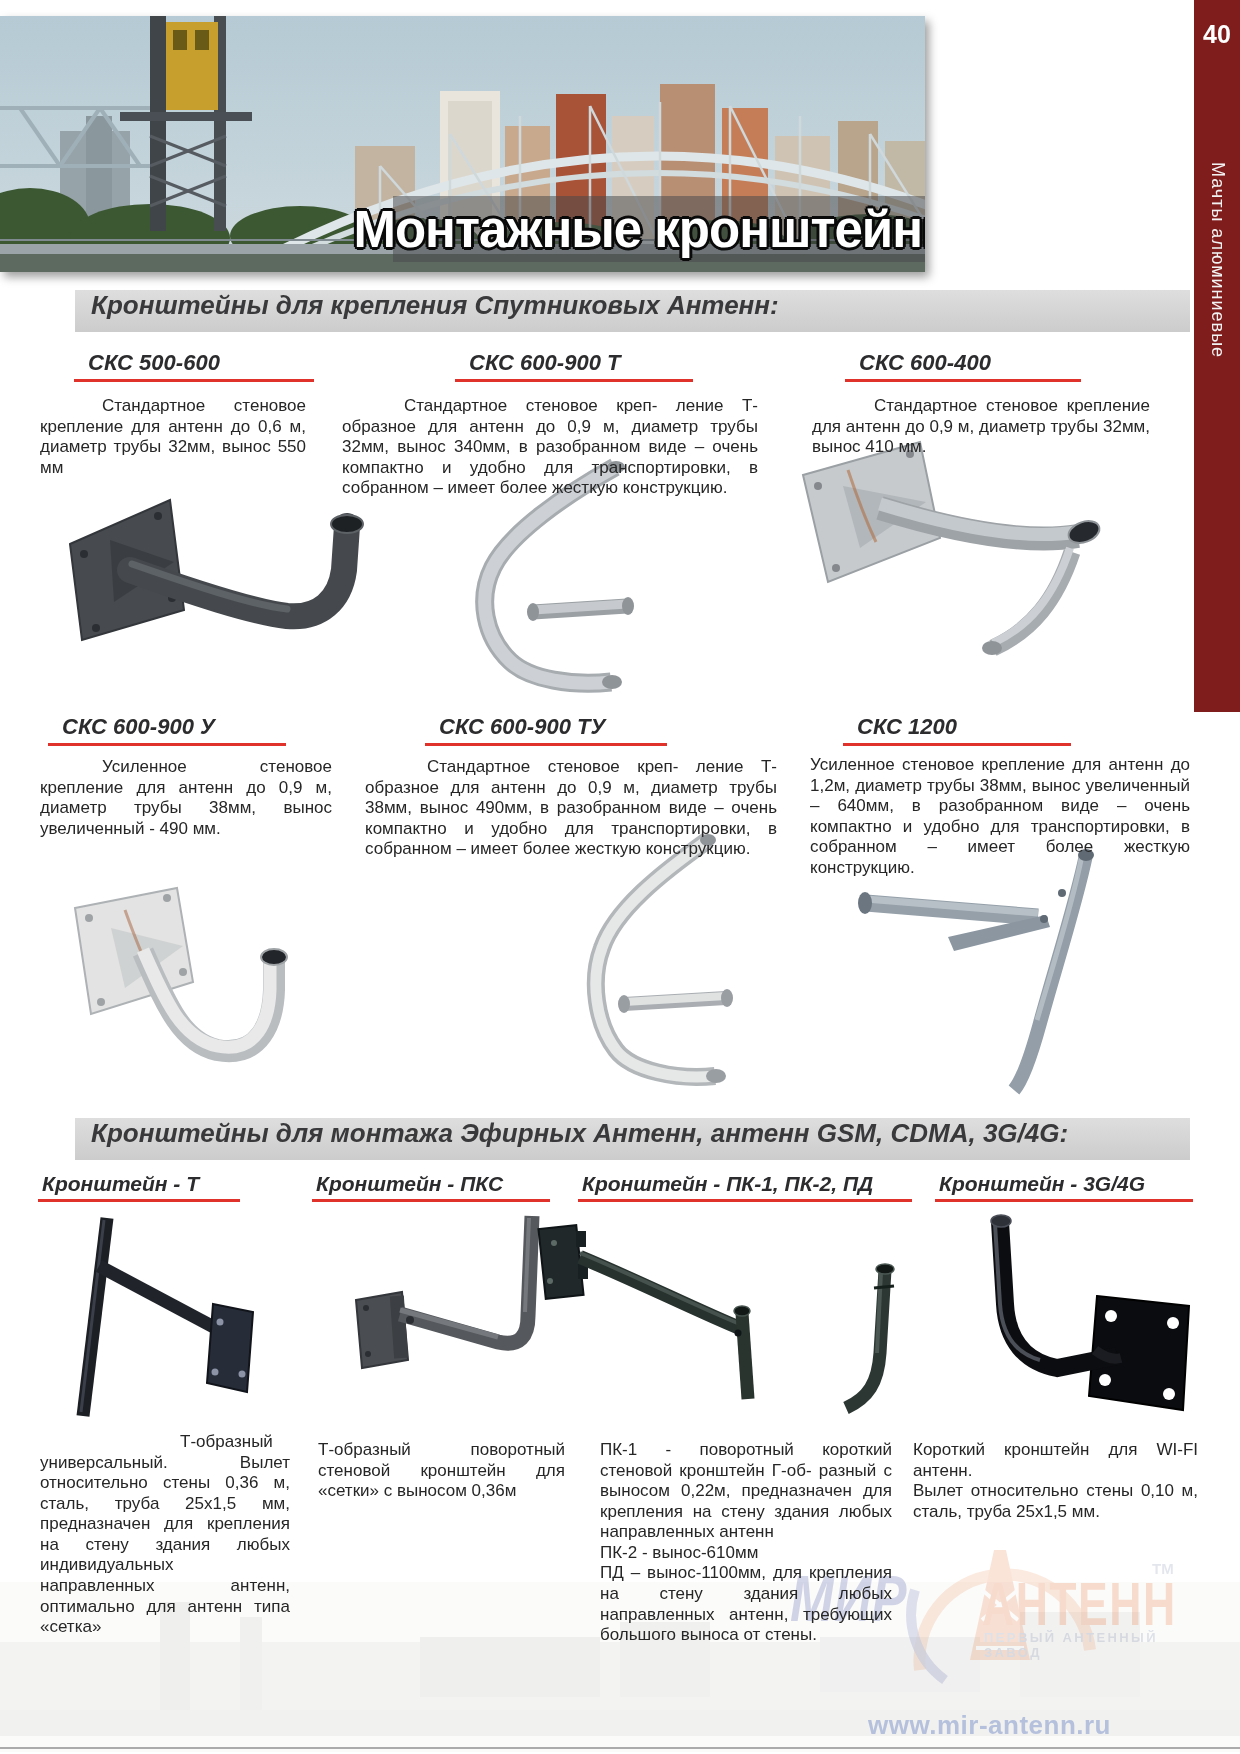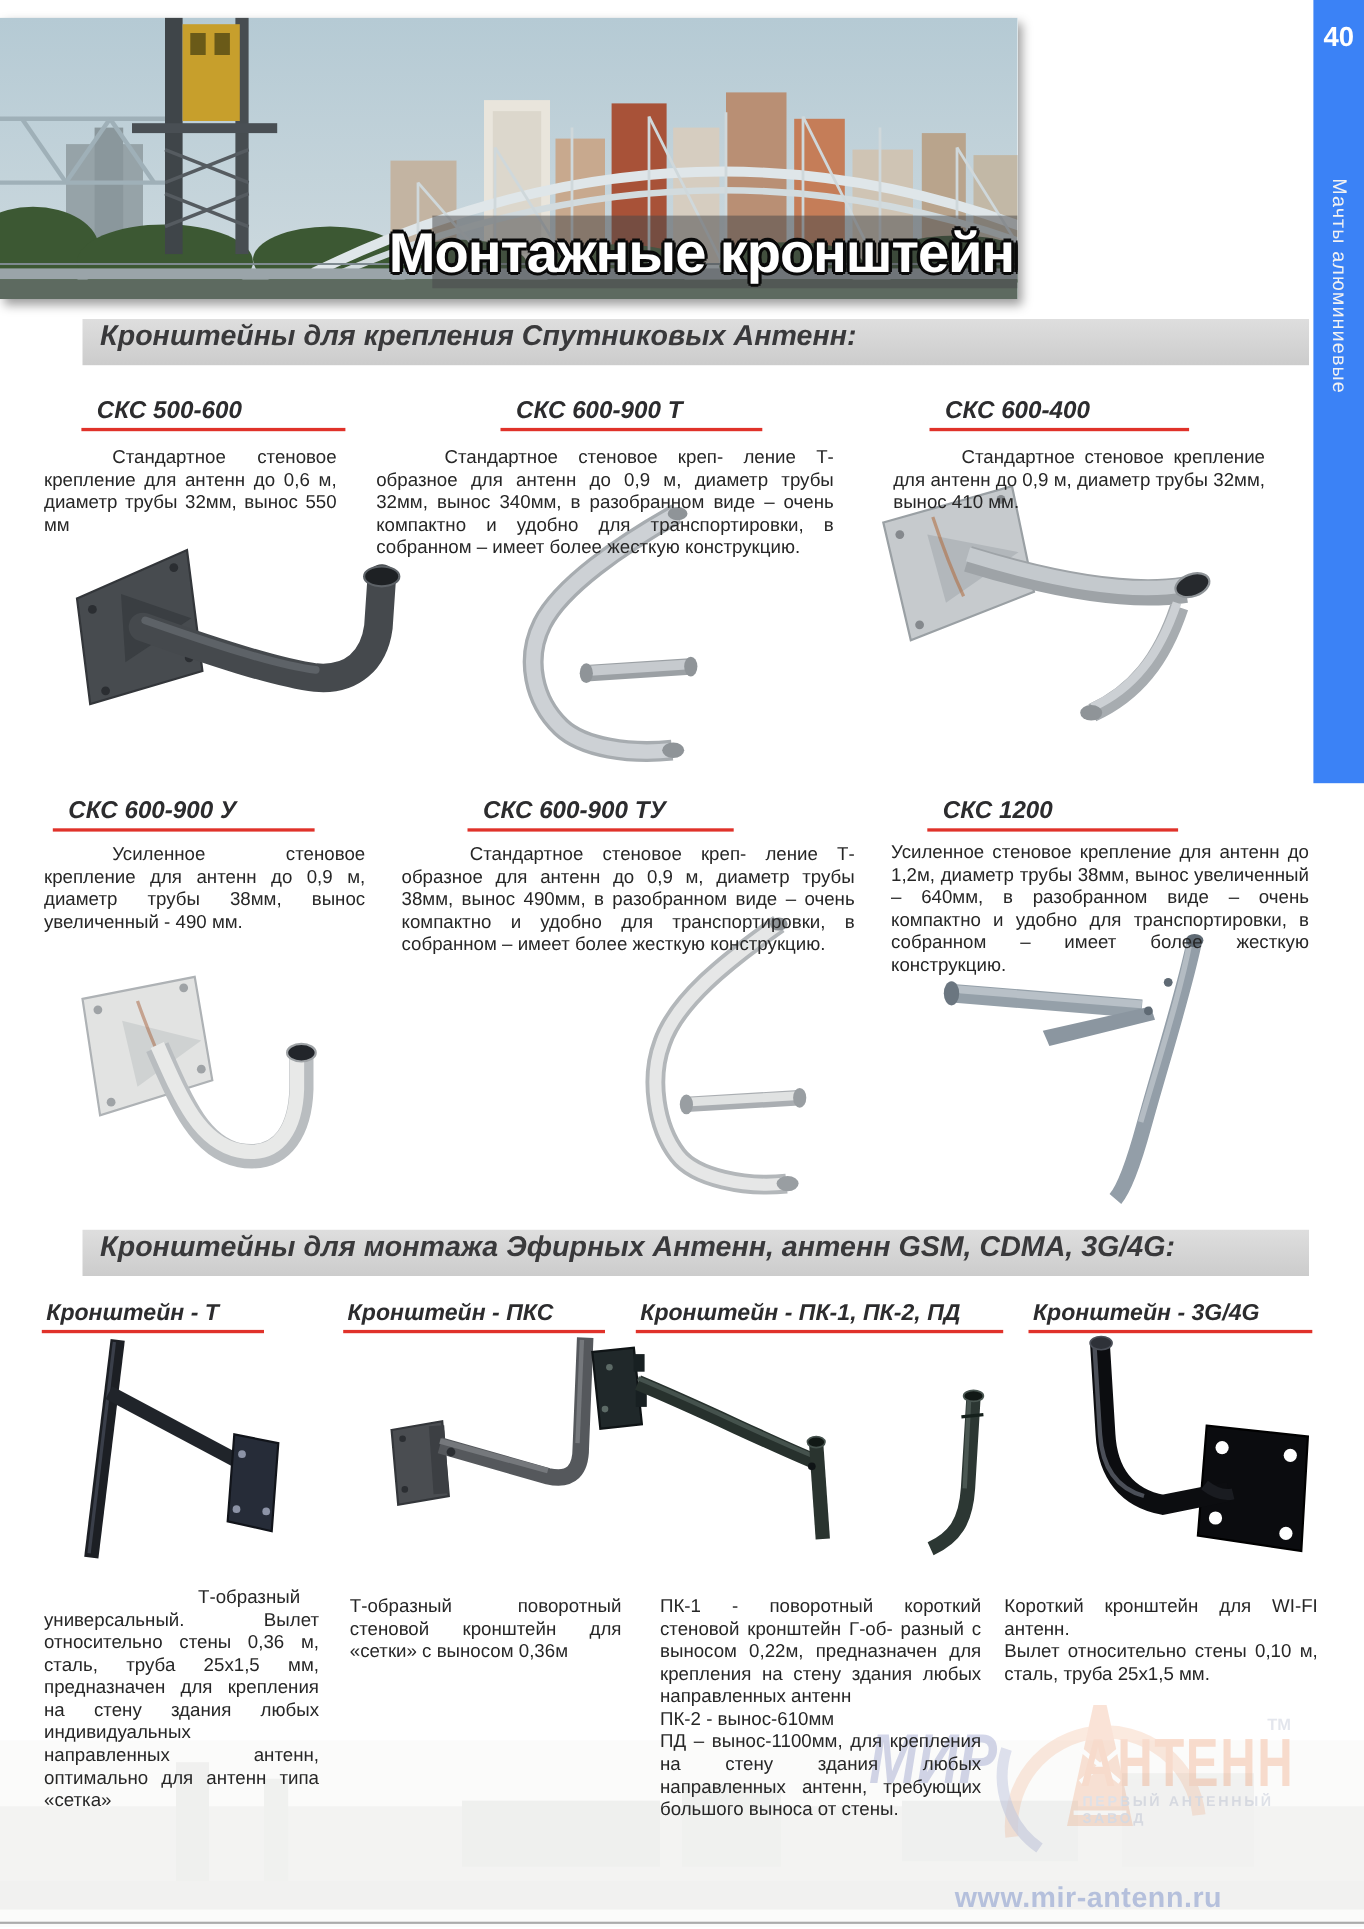--- a/index.html
+++ b/index.html
@@ -9,40 +9,40 @@
   
   #banner{left:0;top:0;width:925px;height:256px;overflow:hidden;
           box-shadow:4px 5px 9px rgba(0,0,0,.38);margin-top:16px;}
   #banner svg{display:block;}
   #title-band{position:absolute;left:393px;top:180px;right:0;height:66px;
               background:rgba(72,72,74,.52);display:flex;align-items:center;justify-content:center;}
   #title-band span{font-size:51px;font-weight:bold;color:#fff;letter-spacing:-1px;white-space:nowrap;
     text-shadow:-3px 0 0 #0a0a0a,3px 0 0 #0a0a0a,0 -3px 0 #0a0a0a,0 3px 0 #0a0a0a,
                 -2px -2px 0 #0a0a0a,2px 2px 0 #0a0a0a,2px -2px 0 #0a0a0a,-2px 2px 0 #0a0a0a;}
   
-  #sidebar{left:1194px;top:0;width:46px;height:712px;background:#3b82f6;}
+  #sidebar{left:1194px;top:0;width:46px;height:712px;background:#7f1d1d;}
   #pagenum{position:absolute;top:20px;left:0;width:46px;text-align:center;
            color:#fff;font-size:25px;font-weight:bold;}
   #sidelabel{position:absolute;top:162px;left:50%;transform:translateX(-50%);
              writing-mode:vertical-rl;color:#f2f2f2;font-size:18px;letter-spacing:1px;}
   
   .band{left:75px;width:1115px;height:42px;background:linear-gradient(#dedede,#cccccc);
         display:flex;align-items:flex-start;}
   .band span{font-size:26px;font-weight:bold;font-style:italic;color:#39393b;padding-left:16px;white-space:nowrap;}
   
   .ptitle{font-size:22px;font-weight:bold;font-style:italic;color:#2c2c2e;white-space:nowrap;padding-left:14px;}
   .pline{height:3px;background:#e0322a;margin-top:3px;}
   .t3{font-size:21px;}
   
   .pdesc{font-size:17px;line-height:1.21;text-align:justify;margin:0;color:#262626;z-index:3;}
   .ind{text-indent:62px;}
   .ind2{text-indent:140px;}
   .pdesc p{margin:0;}
   .imgbox{z-index:1;}
-  .txt{z-index:3;margin-top:10px;}
+  .txt{z-index:3;}
   
   #wm{left:770px;top:1540px;width:440px;height:150px;opacity:.20;}
   #wm .mir{position:absolute;left:20px;top:22px;font-size:64px;font-weight:bold;font-style:italic;
            color:#2a3a96;transform:scaleX(.82);transform-origin:left;}
   #wm .ant{position:absolute;left:212px;top:28px;font-size:62px;font-weight:bold;
            color:#e8601c;transform:scaleX(.72);transform-origin:left;letter-spacing:2px;}
   #wm .tm{position:absolute;left:382px;top:20px;font-size:15px;font-weight:bold;color:#7a85a8;}
   #wm .sub{position:absolute;left:214px;top:90px;font-size:13px;letter-spacing:2.4px;color:#6d7ca5;font-weight:bold;}
   #url{left:868px;top:1710px;font-size:26px;font-weight:bold;color:#b5c0dc;letter-spacing:.5px;}
   #bottomstrip{left:0;top:1582px;width:1240px;height:170px;z-index:0;}

